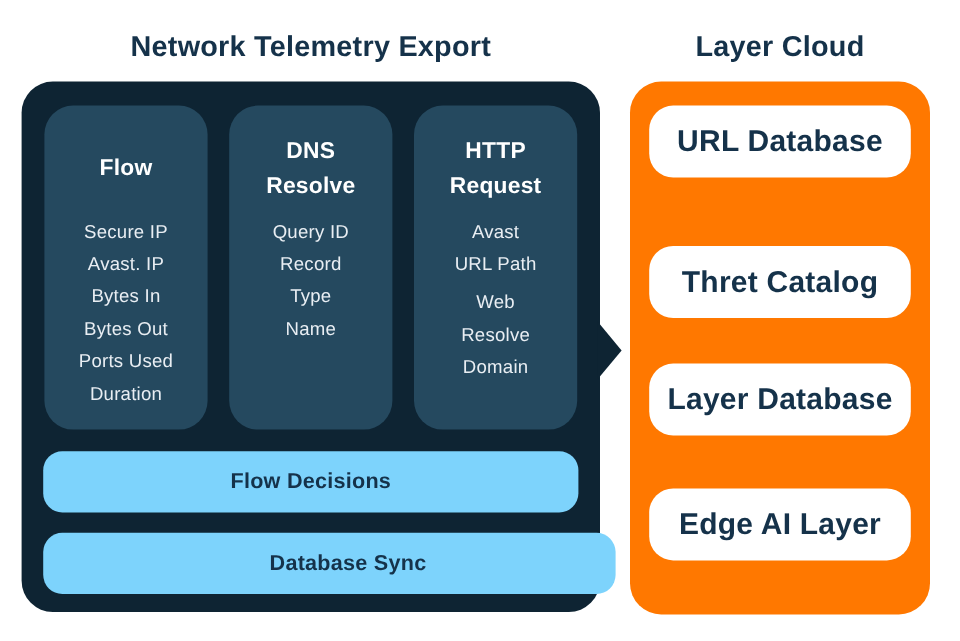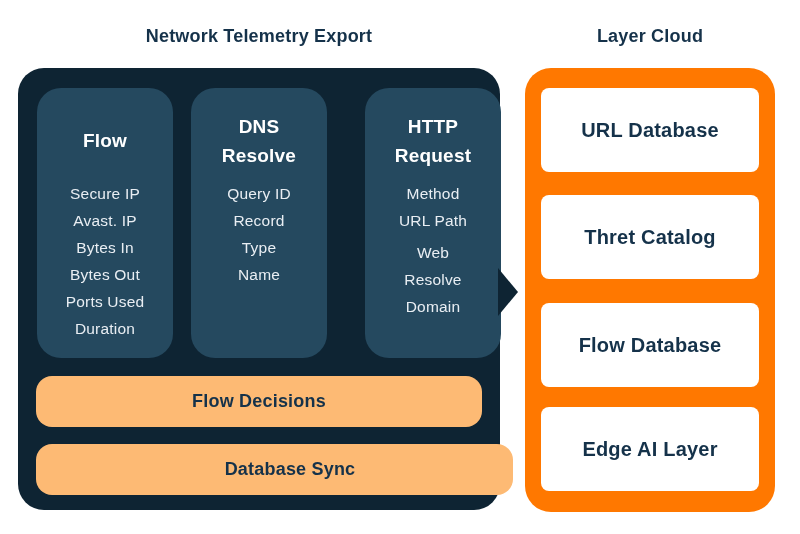--- a/index.html
+++ b/index.html
@@ -1,76 +1,76 @@
 <!DOCTYPE html>
 <html><head>
 <meta charset="utf-8">
 <style>
   html,body { margin:0; padding:0; background:#ffffff; }
   .canvas {
     position:relative; width:800px; height:534px; background:#ffffff;
     font-family:"Liberation Sans","DejaVu Sans",sans-serif; overflow:hidden;
   }
   .title {
-    position:absolute; text-align:center; font-size:18px; font-weight:700;
+    position:absolute; text-align:center; font-size:24px; font-weight:700;
     color:#15324a; letter-spacing:0.2px;
   }
   .left-title  { left:18px;  top:26px; width:482px; }
   .right-title { left:525px; top:26px; width:250px; }
 
   .dark-panel {
     position:absolute; left:18px; top:68px; width:482px; height:442px;
     background:#0e2433; border-radius:26px;
   }
   .col {
     position:absolute; top:20px; width:136px; height:270px;
     background:#25495f; border-radius:24px; box-sizing:border-box;
   }
   .col-1 { left:19px; }
   .col-2 { left:173px; }
-  .col-3 { left:327px;margin-left:20px; }
+  .col-3 { left:327px; }
   .col-head {
     margin:14px auto 0; height:78px; width:100px;
     display:flex; align-items:center; justify-content:center; text-align:center;
     color:#ffffff; font-size:19px; font-weight:700; line-height:1.55; letter-spacing:0.2px;
   }
   .item {
     text-align:center; color:#e9eef3; font-size:15.5px; line-height:27px;
     padding:0 25px; letter-spacing:0.2px;
   }
   .item.gap { margin-top:5px; }
 
   .bar {
     position:absolute; left:18px; width:446px; height:51px;
-    background:#fdba74; border-radius:16px;
+    background:#7dd3fc; border-radius:16px;
     display:flex; align-items:center; justify-content:center;
     color:#15324a; font-size:18px; font-weight:700; letter-spacing:0.2px;
   }
   .bar-1 { top:308px; }
   .bar-2 { top:376px;padding-left:31px; }
 
   .arrow {
     position:absolute; left:498px; top:268px; width:0; height:0;
     border-left:20px solid #0e2433;
     border-top:24px solid transparent;
     border-bottom:24px solid transparent;
   }
 
   .orange-panel {
     position:absolute; left:525px; top:68px; width:250px; height:444px;
     background:#ff7800; border-radius:26px;
   }
   .obox {
-    position:absolute; left:16px; width:218px; height:84px;
-    background:#ffffff; border-radius:8px;
+    position:absolute; left:16px; width:218px; height:60px;
+    background:#ffffff; border-radius:20px;
     display:flex; align-items:center; justify-content:center; text-align:center;
-    color:#15324a; font-size:20px; font-weight:700; letter-spacing:0.2px;
+    color:#15324a; font-size:25px; font-weight:700; letter-spacing:0.2px;
   }
   .obox-1 { top:20px; }
-  .obox-2 { top:127px;text-align:right; }
+  .obox-2 { top:137px;text-align:right; }
   .obox-3 { top:235px; }
   .obox-4 { top:339px; }
 </style>
 </head>
 <body>
 
 <div class="canvas">
 
   <div class="title left-title">Network Telemetry Export</div>
 
@@ -90,33 +90,33 @@
 
     <div class="col col-2">
       <div class="col-head">DNS Resolve</div>
       <div class="item">Query ID</div>
       <div class="item">Record Type</div>
       <div class="item">Name</div>
     </div>
 
     <div class="col col-3">
       <div class="col-head">HTTP Request</div>
-      <div class="item">Method</div>
+      <div class="item">Avast</div>
       <div class="item">URL Path</div>
       <div class="item gap">Web Resolve Domain</div>
     </div>
 
     <div class="bar bar-1">Flow Decisions</div>
 
     <div class="bar bar-2">Database Sync</div>
 
   </div>
 
   <div class="arrow"></div>
 
   <div class="orange-panel">
     <div class="obox obox-1">URL Database</div>
     <div class="obox obox-2">Thret Catalog</div>
-    <div class="obox obox-3">Flow Database</div>
+    <div class="obox obox-3">Layer Database</div>
     <div class="obox obox-4">Edge AI Layer</div>
   </div>
 
 </div>
 
 </body></html>

